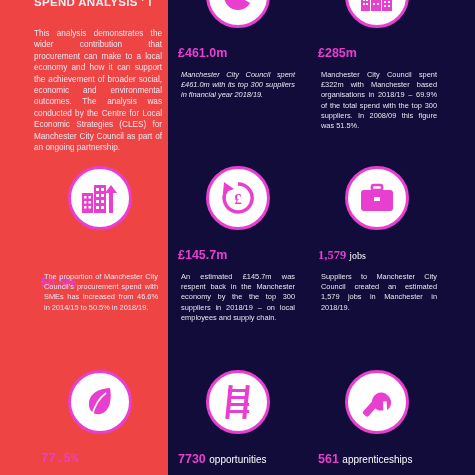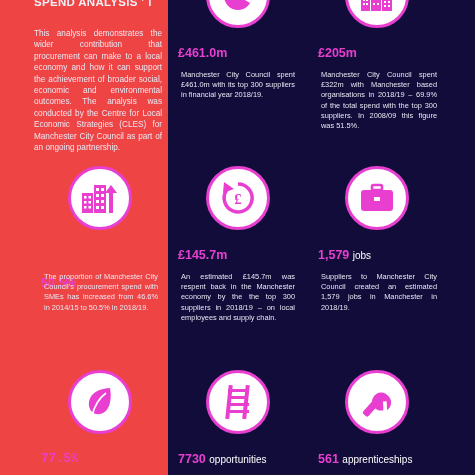--- a/index.html
+++ b/index.html
@@ -91,24 +91,24 @@
       <rect x="25" y="22" width="2" height="2" fill="#ffffff"></rect>
       <rect x="29" y="22" width="2" height="2" fill="#ffffff"></rect>
       <rect x="25" y="26" width="2" height="2" fill="#ffffff"></rect>
       <rect x="29" y="26" width="2" height="2" fill="#ffffff"></rect>
     </svg>
   </div>
 
   <div class="stat-num" style="left:178px;top:46px;width:120px;">
     <span>£461.0m</span>
   </div>
-  <div class="stat-text" style="left:181px;top:70px;width:114px;">Manchester City Council spent £461.0m with its top 300 suppliers in financial year 2018/19.</div>
+  <div class="stat-text" style="left:181px;top:70px;width:114px;font-style:italic;">Manchester City Council spent £461.0m with its top 300 suppliers in financial year 2018/19.</div>
 
   <div class="stat-num" style="left:318px;top:46px;width:120px;">
-    <span>£205m</span>
+    <span>£285m</span>
   </div>
   <div class="stat-text" style="left:321px;top:70px;width:116px;">Manchester City Council spent £322m with Manchester based organisations in 2018/19 – 69.9% of the total spend with the top 300 suppliers. In 2008/09 this figure was 51.5%.</div>
 
   <div class="badge" style="left:68px;top:166px;">
     <svg width="38" height="34" viewBox="0 0 38 34">
       <rect x="1" y="12" width="11" height="20" fill="#e83fd0"></rect>
       <rect x="13" y="4" width="12" height="28" fill="#e83fd0"></rect>
       <rect x="3" y="15" width="2.5" height="2.5" fill="#ffffff"></rect>
       <rect x="7.5" y="15" width="2.5" height="2.5" fill="#ffffff"></rect>
       <rect x="3" y="20" width="2.5" height="2.5" fill="#ffffff"></rect>
@@ -146,21 +146,21 @@
   <div class="stat-num" style="left:41px;top:248px;width:120px;margin-top:28px;">
     <span>50.5%</span>
   </div>
   <div class="stat-text left-pane" style="left:44px;top:272px;width:114px;">The proportion of Manchester City Council’s procurement spend with SMEs has increased from 46.6% in 2014/15 to 50.5% in 2018/19.</div>
 
   <div class="stat-num" style="left:178px;top:248px;width:120px;">
     <span>£145.7m</span>
   </div>
   <div class="stat-text" style="left:181px;top:272px;width:114px;">An estimated £145.7m was respent back in the Manchester economy by the the top 300 suppliers in 2018/19 – on local employees and supply chain.</div>
 
-  <div class="stat-num" style="left:318px;top:248px;width:120px;">
+  <div class="stat-num" style="left:318px;top:248px;width:120px;font-family:Liberation Serif, serif;">
     <span>1,579</span>
     <span class="unit">jobs</span>
   </div>
   <div class="stat-text" style="left:321px;top:272px;width:116px;">Suppliers to Manchester City Council created an estimated 1,579 jobs in Manchester in 2018/19.</div>
 
   <div class="badge" style="left:68px;top:370px;">
     <svg width="32" height="34" viewBox="0 0 32 34">
       <path d="M26 3 C10 4 4 12 5 21 C6 27 11 30 16 29 C26 27 28 14 26 3 Z" fill="#e83fd0"></path>
       <path d="M22 8 C14 14 10 22 8 31" fill="none" stroke="#ffffff" stroke-width="1.6"></path>
     </svg>

